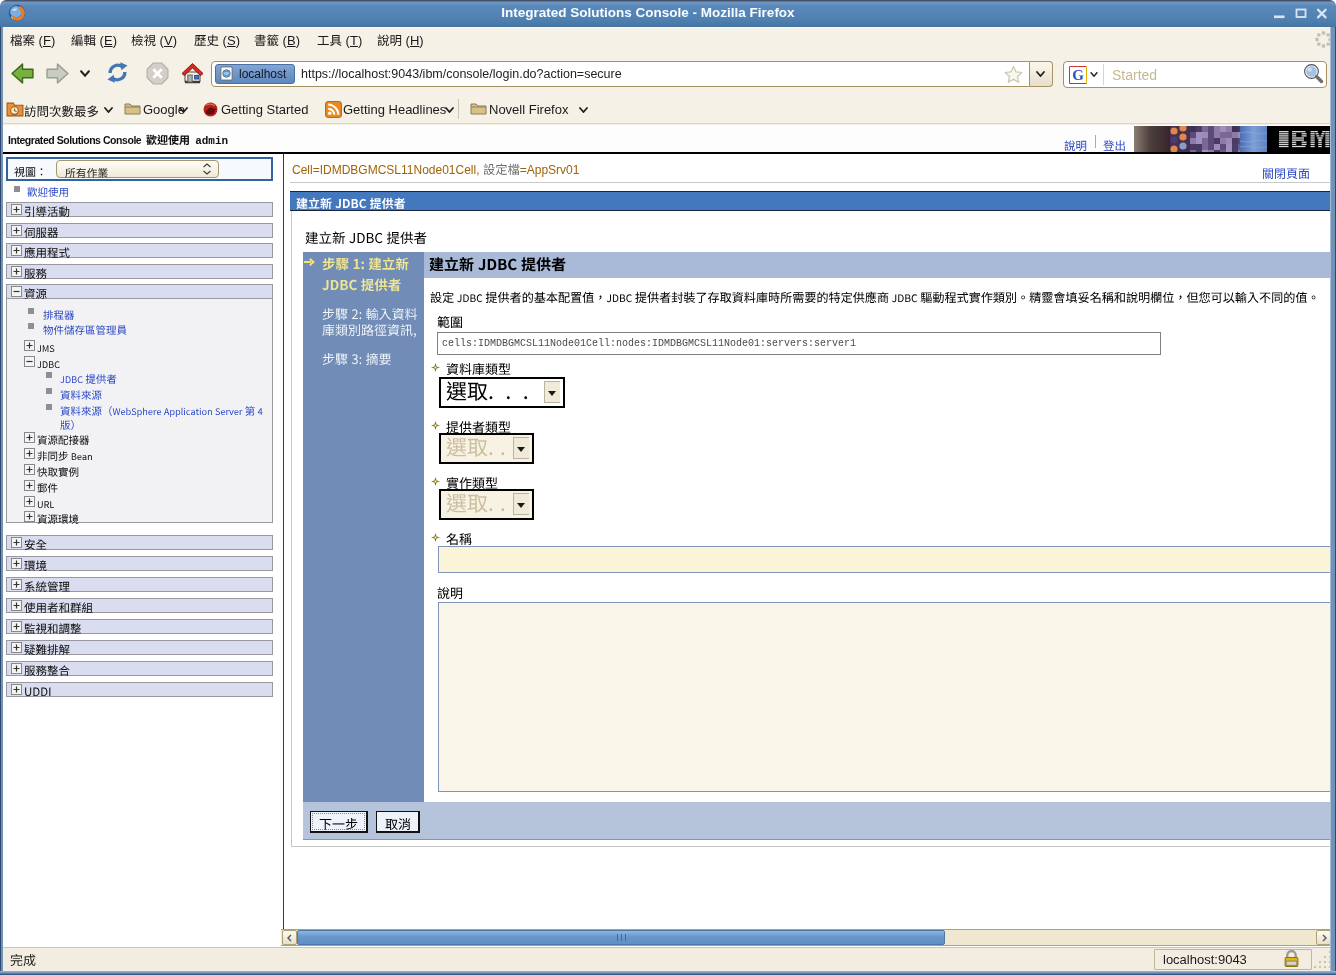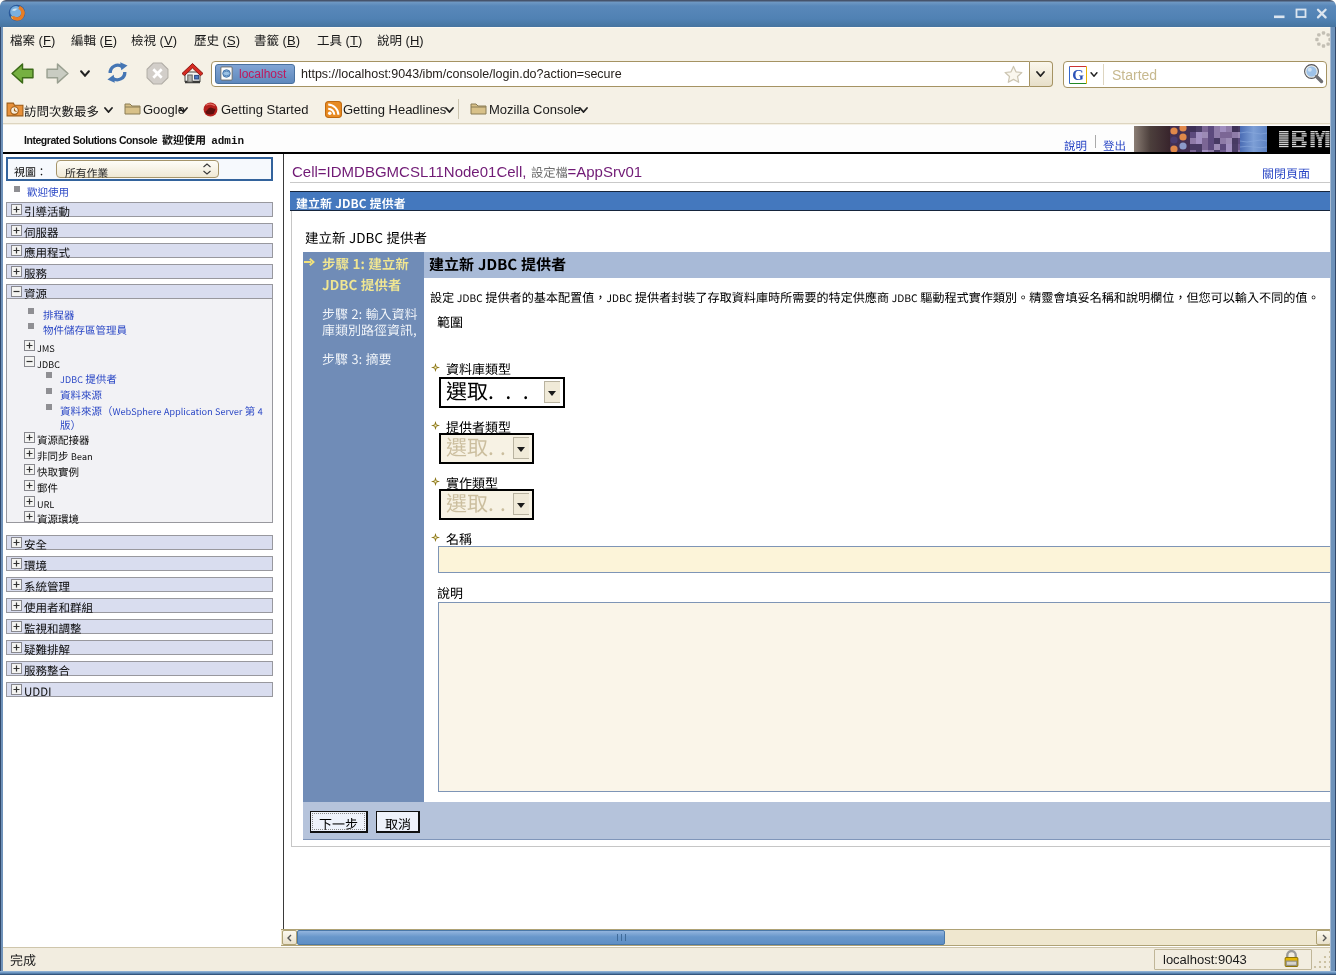--- a/index.html
+++ b/index.html
@@ -2,20 +2,21 @@
 <html><head><meta charset="utf-8"><style>html,body{margin:0;padding:0}body{width:1336px;height:975px;overflow:hidden;position:relative;font-family:"Liberation Sans",sans-serif;background:#fff}.a{position:absolute}div{box-sizing:border-box}.lat{color:#1a1a1a;font-size:13px;white-space:nowrap}</style></head><body>
 <div class="a" style="left:0;top:0;width:1336px;height:975px;border-radius:6px 6px 0 0;overflow:hidden;background:#f5f1e6">
     <div class="a" style="left:0;top:0;width:1336px;height:27px;background:linear-gradient(180deg,#46536b 0,#46536b 1px,#7099c4 2px,#5988ba 22%,#5081b3 70%,#46749f 100%);border-radius:5px 5px 0 0"></div>
     <svg class="a" style="left:8px;top:4px" width="18" height="18" viewBox="0 0 20 20">
       <circle cx="10" cy="10" r="9.2" fill="#2a5a9c"></circle>
       <circle cx="8.8" cy="8.6" r="6.4" fill="#79b0df"></circle>
       <path d="M5 6.2c1.8-1.4 4.4-1.8 6.3-.7-1.8.3-2.9 1.2-3.4 2.3-.9-.4-2.1-.6-2.9.2z" fill="#cfe3f2"></path>
       <path d="M12.98 1.82 A8.7 8.7 0 1 1 3.34 15.59 L6.48 12.96 A4.6 4.6 0 1 0 11.57 5.68 Z" fill="#e87d25"></path>
       <path d="M3.2 13.5c.3 1.3 1.2 2.6 2.4 3.3-.7-1.1-.9-2.2-.7-3.1z" fill="#f3c75c"></path>
     </svg>
+    <div class="a" style="left:0;top:5px;width:1296px;text-align:center;font-weight:bold;font-size:13.5px;color:#fafcfe">Integrated Solutions Console - Mozilla Firefox</div>
     <svg class="a" style="left:1272px;top:8px" width="58" height="12" viewBox="0 0 58 12">
       <rect x="2" y="7.5" width="10.5" height="2.6" fill="#dce5ef"></rect>
       <rect x="24.5" y="1.5" width="9" height="7.5" fill="none" stroke="#dce5ef" stroke-width="1.8"></rect>
       <path d="M46 1.8 L53.6 9.4 M53.6 1.8 L46 9.4" stroke="#dce5ef" stroke-width="2.3" stroke-linecap="round"></path>
     </svg>
     <div class="a" style="left:0;top:27px;width:1336px;height:25px;background:#f5f1e6;border-top:1px solid #fbf8f1"></div>
     <div class="a lat" style="left:10px;top:33px"><svg width="25.0" height="15" style="vertical-align:-4px">
         <g transform="translate(0 11) scale(0.012500 -0.012500)" fill="#1a1a1a">
           <use href="#r6a94"></use>
           <use href="#r6848" x="1000"></use>
@@ -83,21 +84,21 @@
       <rect x="6.8" y="13" width="4.4" height="7" fill="#b3b3ad" stroke="#62625e"></rect>
       <rect x="13.6" y="13.4" width="4" height="3.6" fill="#4a78c0" stroke="#2c4a80"></rect>
     </svg>
     <div class="a" style="left:211px;top:61px;width:819px;height:26px;background:#fff;border:1px solid #a59363;border-radius:4px 0 0 4px"></div>
     <div class="a" style="left:215px;top:64px;width:80px;height:20px;background:linear-gradient(180deg,#82a5d4,#5e88bc);border:1px solid #49719f;border-radius:3px"></div>
     <svg class="a" style="left:219px;top:66px" width="15" height="15" viewBox="0 0 16 16">
       <rect x="2" y="1" width="12" height="14" rx="1" fill="#fdfdfb" stroke="#6b6b66"></rect>
       <circle cx="8" cy="8" r="4" fill="#9cc3e5" stroke="#3b6da5"></circle>
       <path d="M5 7c1-2 5-2 6 0M5 9c1 2 5 2 6 0" stroke="#3b6da5" fill="none" stroke-width=".8"></path>
     </svg>
-    <div class="a" style="left:239px;top:67px;font-size:12px;color:#be185d">localhost</div>
+    <div class="a" style="left:239px;top:67px;font-size:12px;color:#0f172a">localhost</div>
     <div class="a" style="left:301px;top:67px;font-size:12.5px;color:#26211c">https://localhost:9043/ibm/console/login.do?action=secure</div>
     <svg class="a" style="left:1004px;top:65px" width="19" height="19" viewBox="0 0 20 20">
       <path d="M10 1.5 L12.6 7.2 L18.8 7.9 L14.2 12.1 L15.5 18.2 L10 15.1 L4.5 18.2 L5.8 12.1 L1.2 7.9 L7.4 7.2 Z" fill="#faf7ee" stroke="#ccc5b2" stroke-width="1.3" stroke-linejoin="round"></path>
     </svg>
     <div class="a" style="left:1030px;top:61px;width:23px;height:26px;background:linear-gradient(180deg,#fbf7ec,#e7dfc9);border:1px solid #a59363;border-left:none;border-radius:0 4px 4px 0"></div>
     <svg class="a" style="left:1036px;top:71px" width="9" height="6" viewBox="0 0 9 6">
       <path d="M1 1 L4.5 5 L8 1" fill="none" stroke="#222" stroke-width="1.8" stroke-linecap="round"></path>
     </svg>
     <div class="a" style="left:1063px;top:61px;width:264px;height:27px;background:#fff;border:1px solid #a59363;border-radius:4px"></div>
     <svg class="a" style="left:1069px;top:66px" width="18" height="18" viewBox="0 0 18 18">
@@ -168,27 +169,27 @@
     </svg>
     <div class="a lat" style="left:343px;top:102px">Getting Headlines</div>
     <svg class="a" style="left:445px;top:107px" width="9" height="6" viewBox="0 0 9 6">
       <path d="M1 1 L4.5 5 L8 1" fill="none" stroke="#222" stroke-width="1.8" stroke-linecap="round"></path>
     </svg>
     <div class="a" style="left:458px;top:99px;width:1px;height:20px;background:#ccc5b0"></div>
     <svg class="a" style="left:470px;top:101px" width="17" height="15" viewBox="0 0 17 15">
       <path d="M1 3 L6 3 L8 5 L16 5 L16 13 L1 13 Z" fill="#d8c189" stroke="#8a7c55"></path>
       <path d="M1 6 H16" stroke="#8a7c55" fill="none"></path>
     </svg>
-    <div class="a lat" style="left:489px;top:102px">Mozilla Console</div>
+    <div class="a lat" style="left:489px;top:102px">Novell Firefox</div>
     <svg class="a" style="left:579px;top:107px" width="9" height="6" viewBox="0 0 9 6">
       <path d="M1 1 L4.5 5 L8 1" fill="none" stroke="#222" stroke-width="1.8" stroke-linecap="round"></path>
     </svg>
     <div class="a" style="left:3px;top:123px;width:1330px;height:1px;background:#ddd5c0"></div>
     <div class="a" style="left:0;top:125px;width:1336px;height:27px;background:#fdfdfd"></div>
-    <div class="a" style="left:24px;top:134px;white-space:nowrap;font-weight:bold;font-size:10.5px;letter-spacing:-0.45px;color:#111">Integrated Solutions Console&nbsp; <svg width="44.0" height="13" style="vertical-align:-3px">
+    <div class="a" style="left:8px;top:134px;white-space:nowrap;font-weight:bold;font-size:10.5px;letter-spacing:-0.45px;color:#111">Integrated Solutions Console&nbsp; <svg width="44.0" height="13" style="vertical-align:-3px">
         <g transform="translate(0 10) scale(0.011000 -0.011000)" fill="#111">
           <use href="#b6b61"></use>
           <use href="#b8fce" x="1000"></use>
           <use href="#b4f7f" x="2000"></use>
           <use href="#b7528" x="3000"></use>
         </g>
       </svg>&nbsp; <span style="font-family:'Liberation Mono';font-weight:bold;font-size:11px;letter-spacing:0">admin</span></div>
     <div class="a" style="left:1064px;top:136px"><svg width="23.0" height="14" style="vertical-align:-4px">
         <g transform="translate(0 10) scale(0.011500 -0.011500)" fill="#2946c5">
           <use href="#r8aaa"></use>
@@ -696,21 +697,21 @@
       <path d="M2.5 5.5 H8.5 M5.5 2.5 V8.5" stroke="#333" stroke-width="1.2"></path>
     </svg>
     <div class="a" style="left:24px;top:682px"><svg width="27.5" height="14" style="vertical-align:-4px">
         <g transform="translate(0 10) scale(0.011500 -0.011500)" fill="#111">
           <use href="#r55"></use>
           <use href="#r44" x="721"></use>
           <use href="#r44" x="1409"></use>
           <use href="#r49" x="2097"></use>
         </g>
       </svg></div>
-    <div class="a" style="left:292px;top:163px;white-space:nowrap;font-size:15px;color:#701a75">Cell=IDMDBGMCSL11Node01Cell, <svg width="36.9" height="15" style="vertical-align:-4px">
+    <div class="a" style="left:292px;top:163px;white-space:nowrap;font-size:12px;color:#a16207">Cell=IDMDBGMCSL11Node01Cell, <svg width="36.9" height="15" style="vertical-align:-4px">
         <g transform="translate(0 11) scale(0.012300 -0.012300)" fill="#6e6e6e">
           <use href="#r8a2d"></use>
           <use href="#r5b9a" x="1000"></use>
           <use href="#r6a94" x="2000"></use>
         </g>
       </svg>=AppSrv01</div>
     <div class="a" style="left:1262px;top:164px"><svg width="48.0" height="15" style="vertical-align:-4px">
         <g transform="translate(0 11) scale(0.012000 -0.012000)" fill="#2946c5">
           <use href="#r95dc"></use>
           <use href="#r9589" x="1000"></use>
@@ -905,20 +906,21 @@
           <use href="#r503c" x="71519"></use>
           <use href="#r3002" x="72519"></use>
         </g>
       </svg></div>
     <div class="a" style="left:437px;top:313px"><svg width="26.0" height="16" style="vertical-align:-5px">
         <g transform="translate(0 11) scale(0.013000 -0.013000)" fill="#000">
           <use href="#r7bc4"></use>
           <use href="#r570d" x="1000"></use>
         </g>
       </svg></div>
+    <div class="a" style="left:437px;top:332px;width:724px;height:23px;border:1px solid #808080;background:#fff;font-family:'Liberation Mono';font-size:10px;color:#4a4a4a;line-height:21px;padding-left:4px">cells:IDMDBGMCSL11Node01Cell:nodes:IDMDBGMCSL11Node01:servers:server1</div>
     <svg class="a" style="left:431px;top:363px" width="9" height="9" viewBox="0 0 9 9">
       <path d="M4.5 0 L5.6 3.4 L9 4.5 L5.6 5.6 L4.5 9 L3.4 5.6 L0 4.5 L3.4 3.4 Z" fill="#8a7414"></path>
       <circle cx="4.5" cy="4.5" r="1.1" fill="#f5eebe"></circle>
     </svg>
     <div class="a" style="left:446px;top:360px"><svg width="65.0" height="16" style="vertical-align:-5px">
         <g transform="translate(0 11) scale(0.013000 -0.013000)" fill="#000">
           <use href="#r8cc7"></use>
           <use href="#r6599" x="1000"></use>
           <use href="#r5eab" x="2000"></use>
           <use href="#r985e" x="3000"></use>

